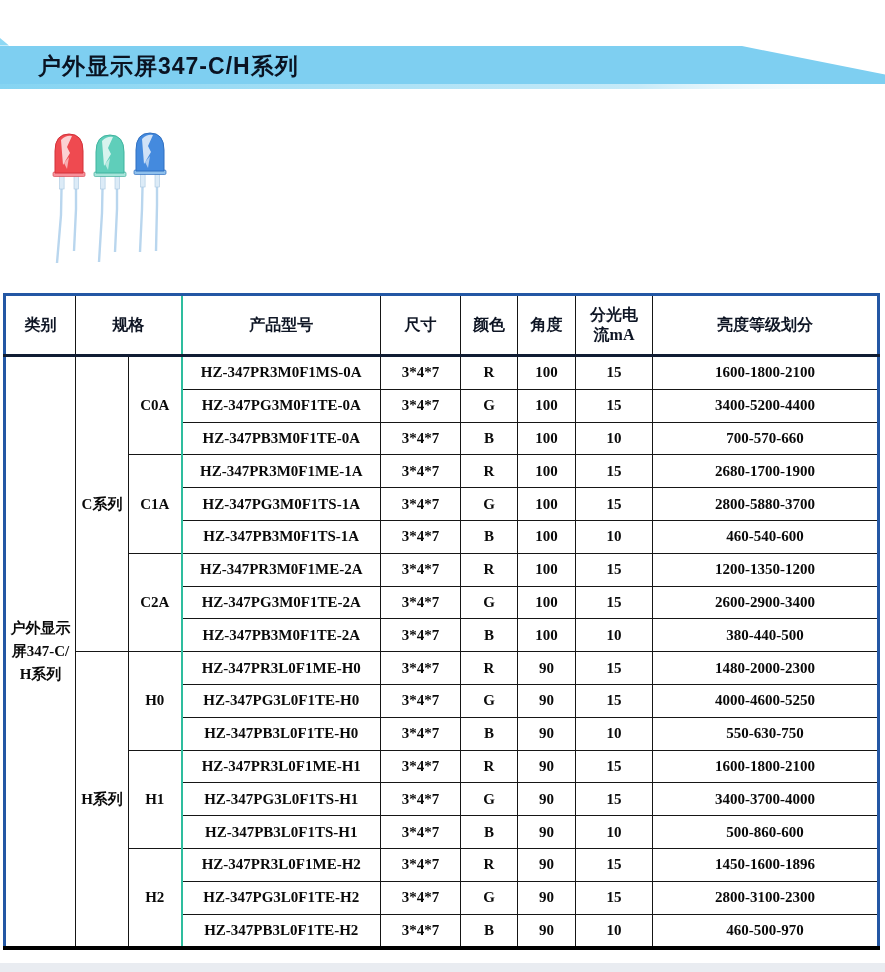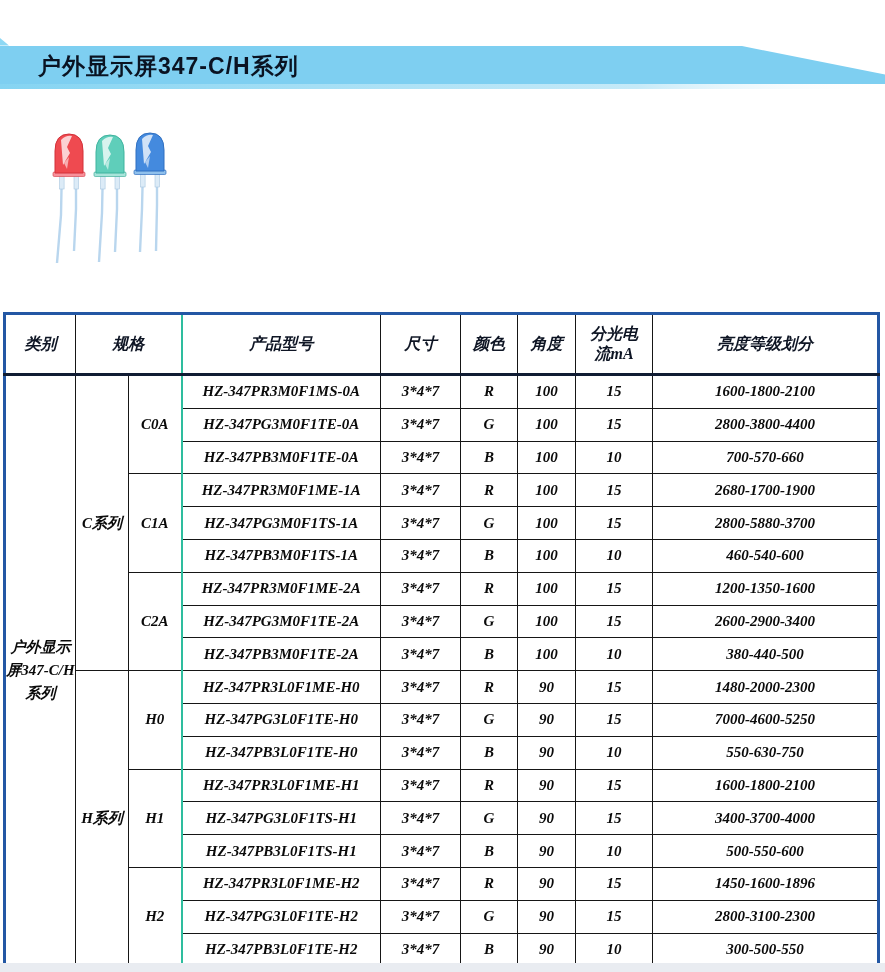--- a/index.html
+++ b/index.html
@@ -11,25 +11,24 @@
   .banner-svg { position:absolute; top:36px; left:0; display:block; }
   .banner-title {
     position:absolute; top:51px; left:38px;
     font-size:23px; font-weight:700; color:#0a1322; letter-spacing:1px;
     font-family:"Liberation Sans", sans-serif;
   }
   
   .led-svg { position:absolute; top:105px; left:20px; }
   
   table.spec {
-    position:absolute; top:312px; left:3px;
+    position:absolute; top:293px; left:3px;
     border-collapse:collapse; table-layout:fixed; width:877px;
     border:3px solid #2357a4; border-bottom:4px solid #000000;
     background:#ffffff;
-    font-style:italic;
   }
   table.spec th, table.spec td {
     border:1px solid #161616; text-align:center; vertical-align:middle;
     padding:0; overflow:hidden;
   }
   table.spec thead th {
     height:58px; font-family:"Liberation Serif", serif;
     font-size:16px; font-weight:700; line-height:1.25; color:#0e1524;
     border-bottom:3px solid #101c33;
   }
@@ -147,21 +146,21 @@
         <td>100</td>
         <td>15</td>
         <td>1600-1800-2100</td>
       </tr>
       <tr>
         <td class="model teal-left">HZ-347PG3M0F1TE-0A</td>
         <td class="size">3*4*7</td>
         <td class="colorv">G</td>
         <td>100</td>
         <td>15</td>
-        <td>2800-3800-4400</td>
+        <td>3400-5200-4400</td>
       </tr>
       <tr>
         <td class="model teal-left">HZ-347PB3M0F1TE-0A</td>
         <td class="size">3*4*7</td>
         <td class="colorv">B</td>
         <td>100</td>
         <td>10</td>
         <td>700-570-660</td>
       </tr>
       <tr>
@@ -189,21 +188,21 @@
         <td>10</td>
         <td>460-540-600</td>
       </tr>
       <tr>
         <td class="group" rowspan="3">C2A</td>
         <td class="model teal-left">HZ-347PR3M0F1ME-2A</td>
         <td class="size">3*4*7</td>
         <td class="colorv">R</td>
         <td>100</td>
         <td>15</td>
-        <td>1200-1350-1600</td>
+        <td>1200-1350-1200</td>
       </tr>
       <tr>
         <td class="model teal-left">HZ-347PG3M0F1TE-2A</td>
         <td class="size">3*4*7</td>
         <td class="colorv">G</td>
         <td>100</td>
         <td>15</td>
         <td>2600-2900-3400</td>
       </tr>
       <tr>
@@ -223,21 +222,21 @@
         <td>90</td>
         <td>15</td>
         <td>1480-2000-2300</td>
       </tr>
       <tr>
         <td class="model teal-left">HZ-347PG3L0F1TE-H0</td>
         <td class="size">3*4*7</td>
         <td class="colorv">G</td>
         <td>90</td>
         <td>15</td>
-        <td>7000-4600-5250</td>
+        <td>4000-4600-5250</td>
       </tr>
       <tr>
         <td class="model teal-left">HZ-347PB3L0F1TE-H0</td>
         <td class="size">3*4*7</td>
         <td class="colorv">B</td>
         <td>90</td>
         <td>10</td>
         <td>550-630-750</td>
       </tr>
       <tr>
@@ -256,21 +255,21 @@
         <td>90</td>
         <td>15</td>
         <td>3400-3700-4000</td>
       </tr>
       <tr>
         <td class="model teal-left">HZ-347PB3L0F1TS-H1</td>
         <td class="size">3*4*7</td>
         <td class="colorv">B</td>
         <td>90</td>
         <td>10</td>
-        <td>500-550-600</td>
+        <td>500-860-600</td>
       </tr>
       <tr>
         <td class="group" rowspan="3">H2</td>
         <td class="model teal-left">HZ-347PR3L0F1ME-H2</td>
         <td class="size">3*4*7</td>
         <td class="colorv">R</td>
         <td>90</td>
         <td>15</td>
         <td>1450-1600-1896</td>
       </tr>
@@ -281,19 +280,19 @@
         <td>90</td>
         <td>15</td>
         <td>2800-3100-2300</td>
       </tr>
       <tr>
         <td class="model teal-left">HZ-347PB3L0F1TE-H2</td>
         <td class="size">3*4*7</td>
         <td class="colorv">B</td>
         <td>90</td>
         <td>10</td>
-        <td>300-500-550</td>
+        <td>460-500-970</td>
       </tr>
     </tbody>
   </table>
 
   <div class="footer-strip"></div>
 </div>
 
 </body></html>

